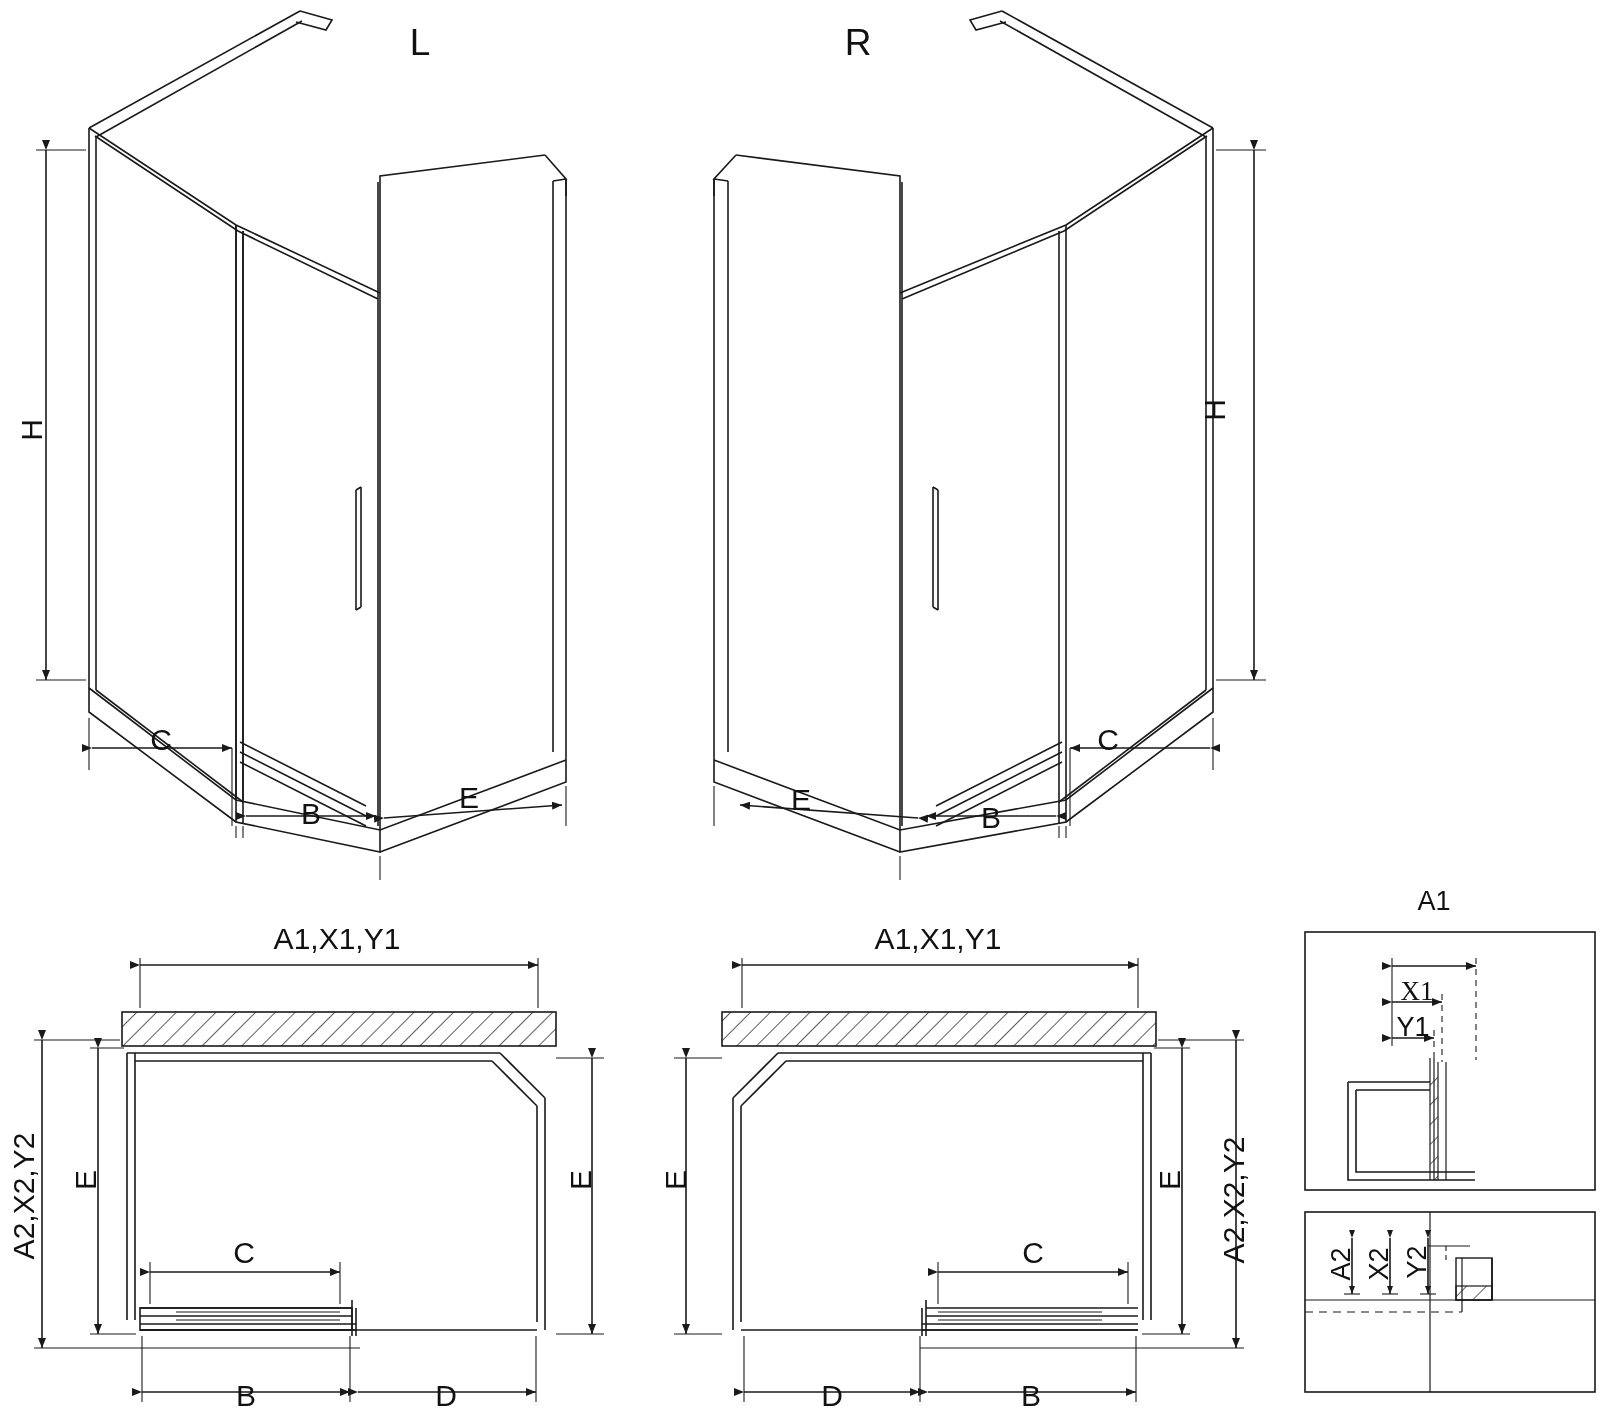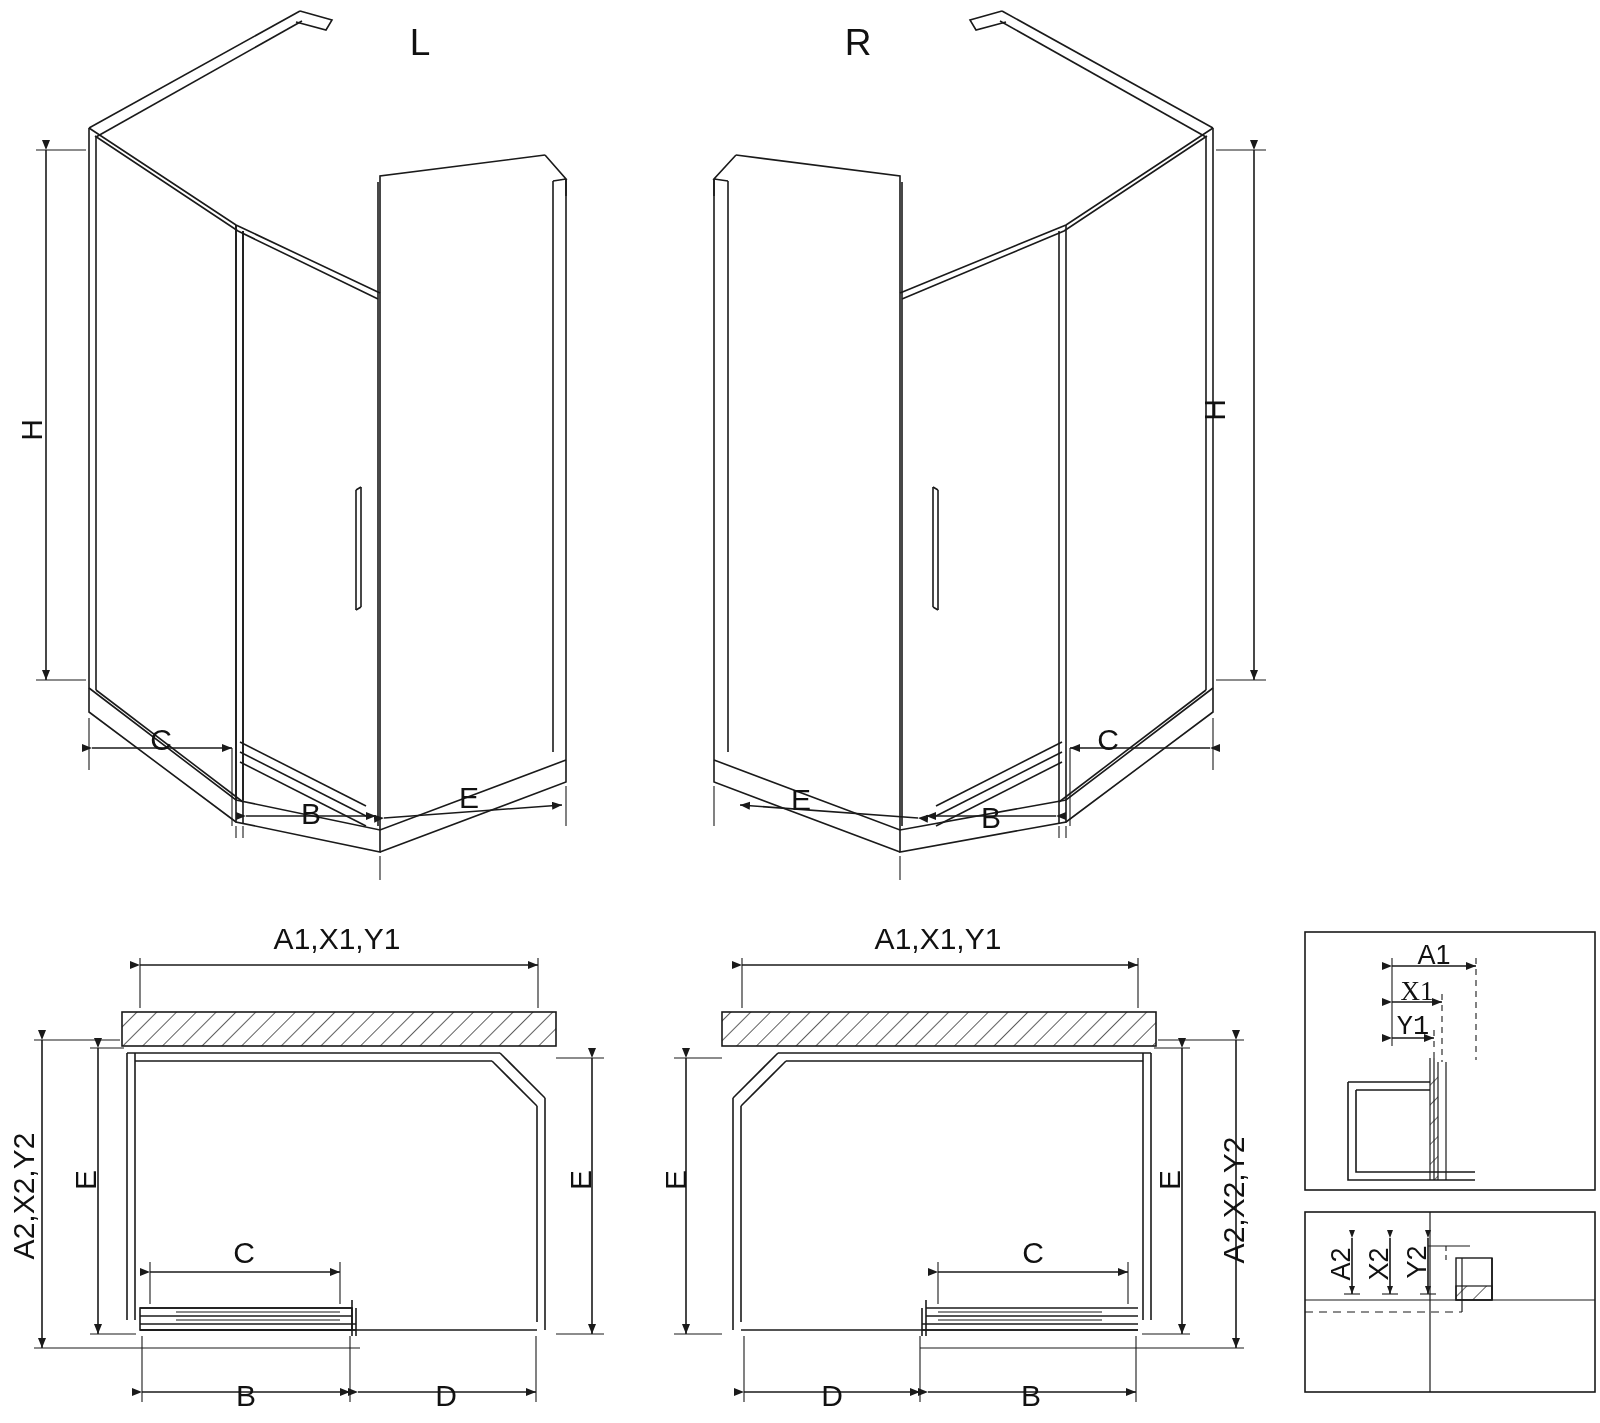--- a/index.html
+++ b/index.html
@@ -316,21 +316,21 @@
   <div class="lbl center" style="left:446px;top:1396px;">D</div>
 
   <div class="lbl center" style="left:938px;top:939px;">A1,X1,Y1</div>
   <div class="lbl centerv" style="left:676px;top:1180px;">E</div>
   <div class="lbl centerv" style="left:1170px;top:1180px;">E</div>
   <div class="lbl centerv" style="left:1234px;top:1200px;">A2,X2,Y2</div>
   <div class="lbl center" style="left:1033px;top:1253px;">C</div>
   <div class="lbl center" style="left:832px;top:1396px;">D</div>
   <div class="lbl center" style="left:1031px;top:1396px;">B</div>
 
-  <div class="lbl mid center" style="left:1434px;top:955px;text-align:center;">A1</div>
+  <div class="lbl mid center" style="left:1434px;top:901px;text-align:center;">A1</div>
   <div class="lbl mid center" style="left:1417px;top:991px;font-family:Liberation Serif, serif;">X1</div>
-  <div class="lbl mid center" style="left:1413px;top:1027px;font-family:Liberation Mono, monospace;">Y1</div>
+  <div class="lbl mid center" style="left:1413px;top:1027px;">Y1</div>
 
   <div class="lbl mid centerv" style="left:1341px;top:1264px;">A2</div>
   <div class="lbl mid centerv" style="left:1379px;top:1264px;">X2</div>
   <div class="lbl mid centerv" style="left:1417px;top:1262px;">Y2</div>
 
 </div>
 
 </body></html>

